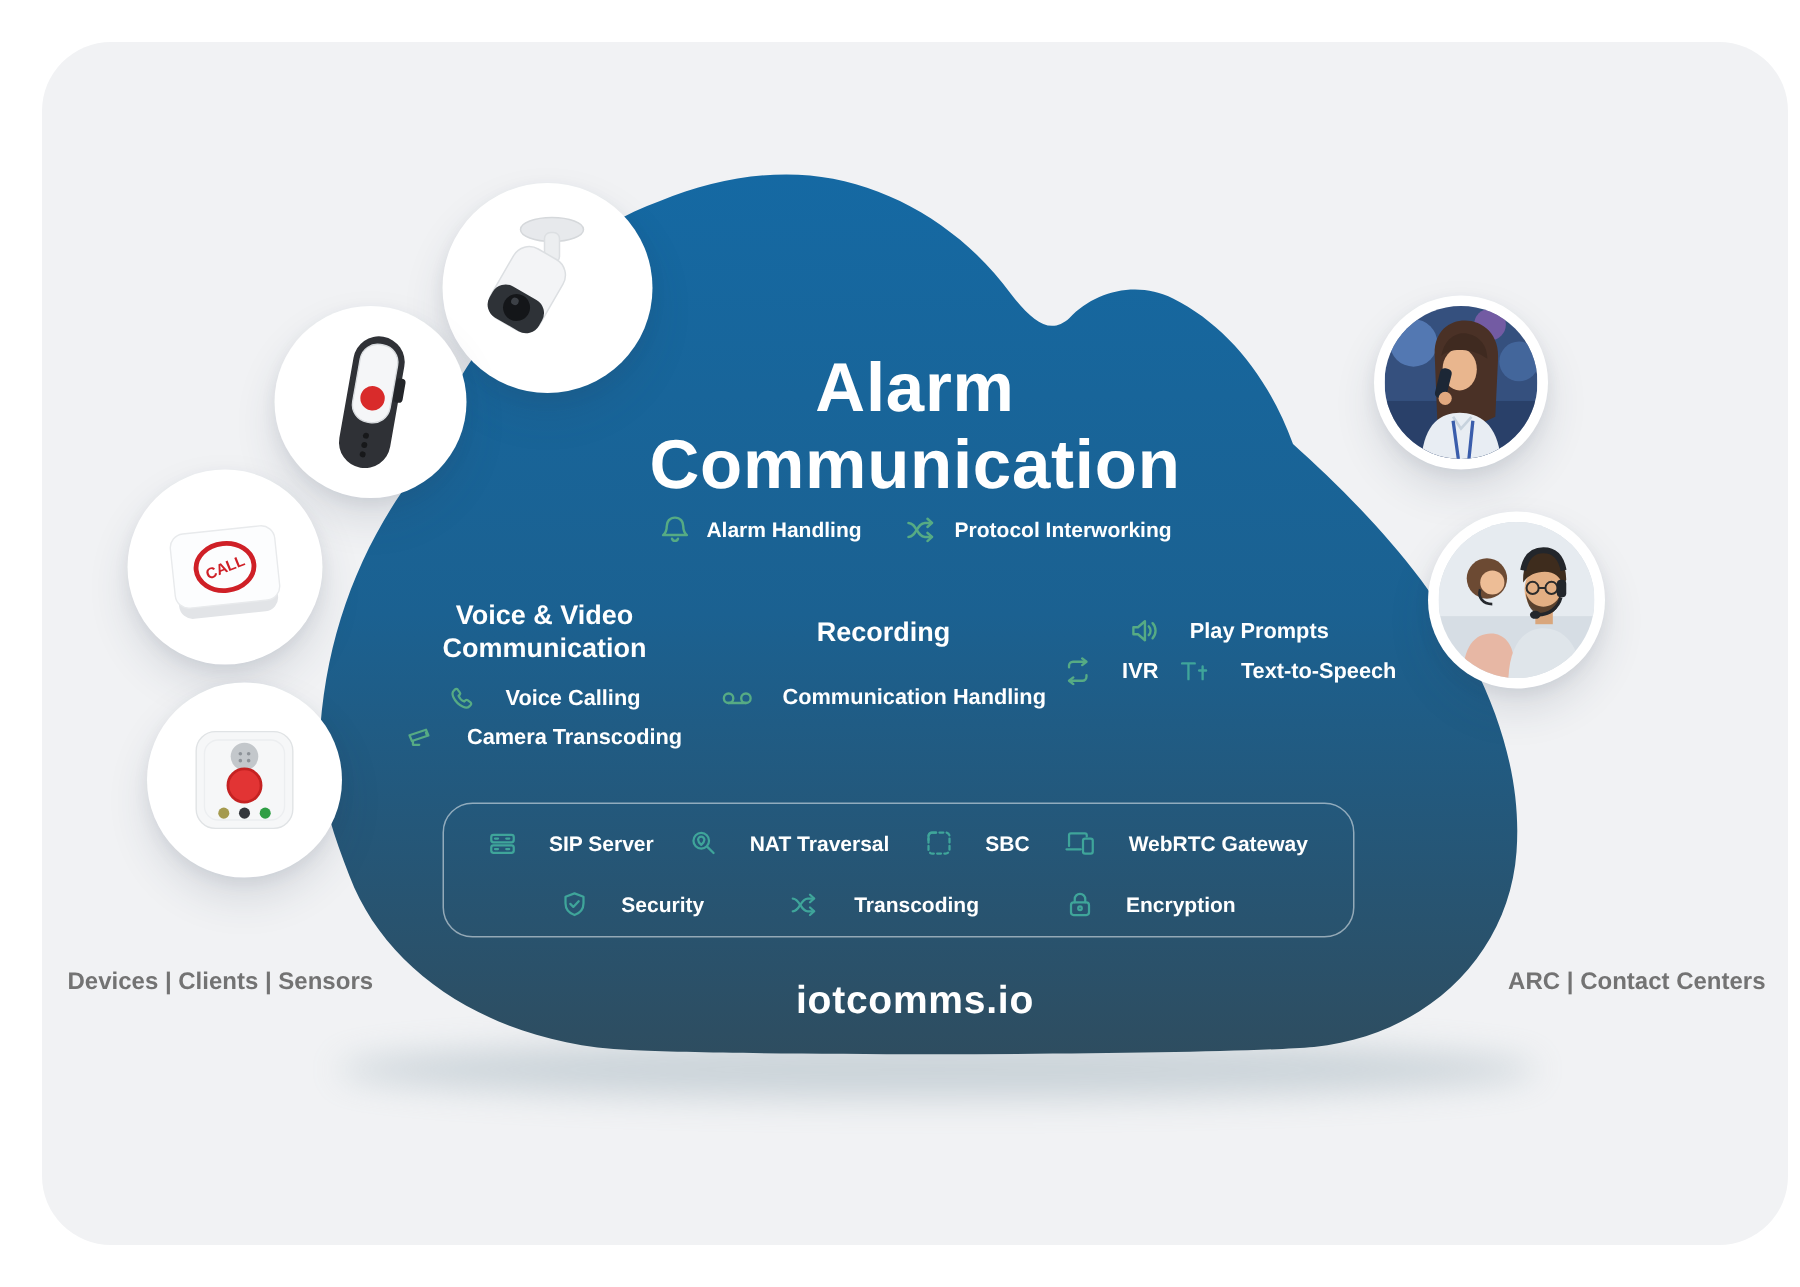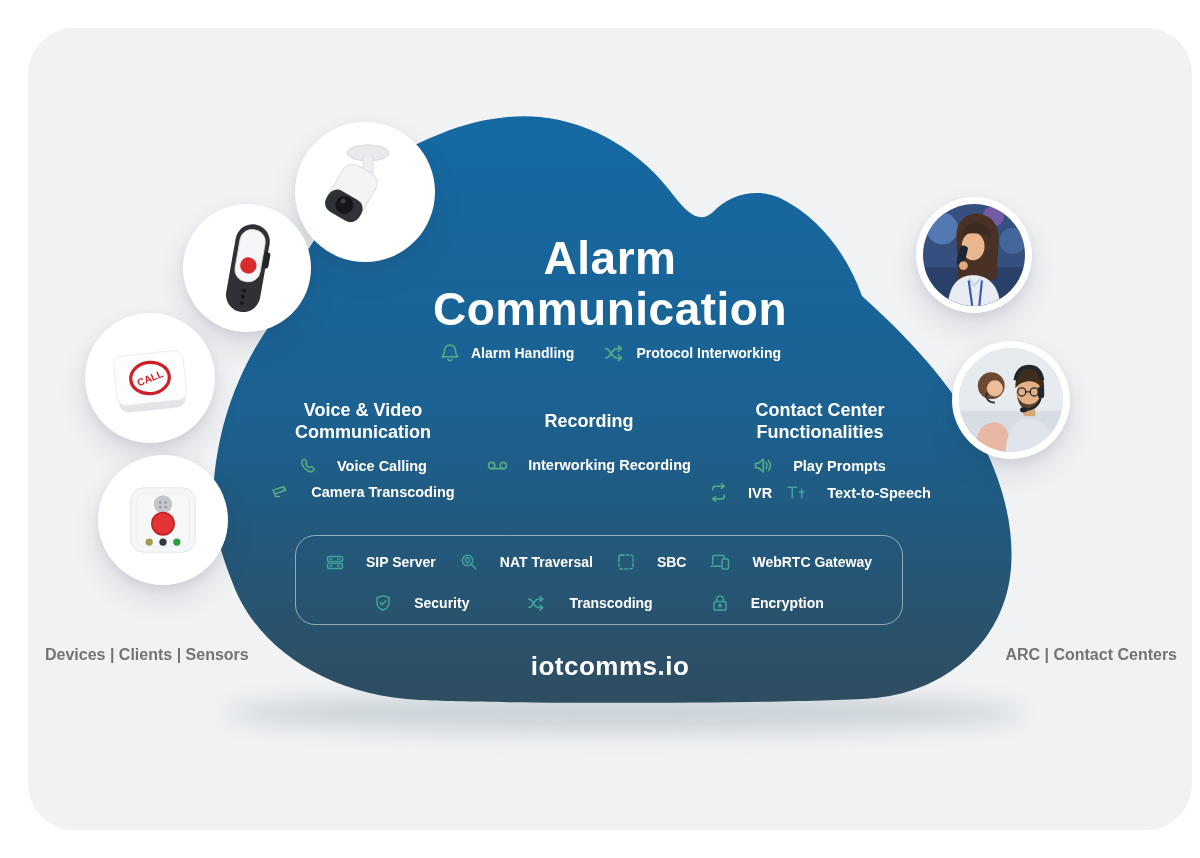--- a/index.html
+++ b/index.html
@@ -162,30 +162,26 @@
       <div></div>
       <div>Recording</div>
     </div>
     <div class="col-items">
       <div class="feat">
         <svg class="ic g" width="21" height="15" viewBox="0 0 20 14">
           <circle cx="4.5" cy="7" r="3"></circle>
             <circle cx="15.5" cy="7" r="3"></circle>
             <path d="M4.5 10h11"></path>
         </svg>
-        <span>Interworking Recording</span>
+        <span>Communication Handling</span>
       </div>
     </div>
   </div>
 
   <div class="abs col col-cc">
-    <div class="col-head">
-      <div>Contact Center</div>
-      <div>Functionalities</div>
-    </div>
     <div class="col-items">
       <div class="feat">
         <svg class="ic g" width="19" height="17" viewBox="0 0 18 16">
           <path d="M1.5 5.8v4.4h2.9L8.8 14V2L4.4 5.8z"></path>
           <path d="M11.2 5.2a4 4 0 0 1 0 5.6"></path>
           <path d="M13.6 3.2a7 7 0 0 1 0 9.6"></path>
         </svg>
         <span>Play Prompts</span>
       </div>
       <div class="feat-duo">

